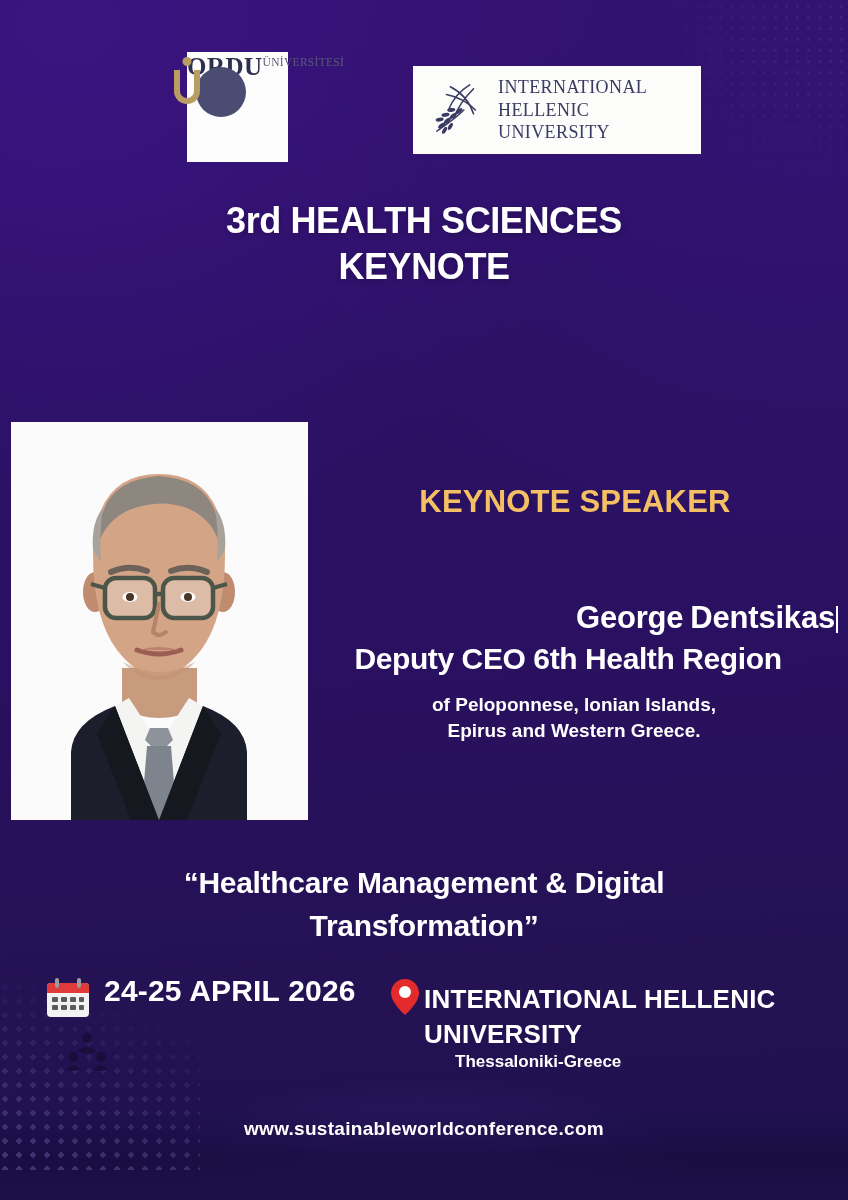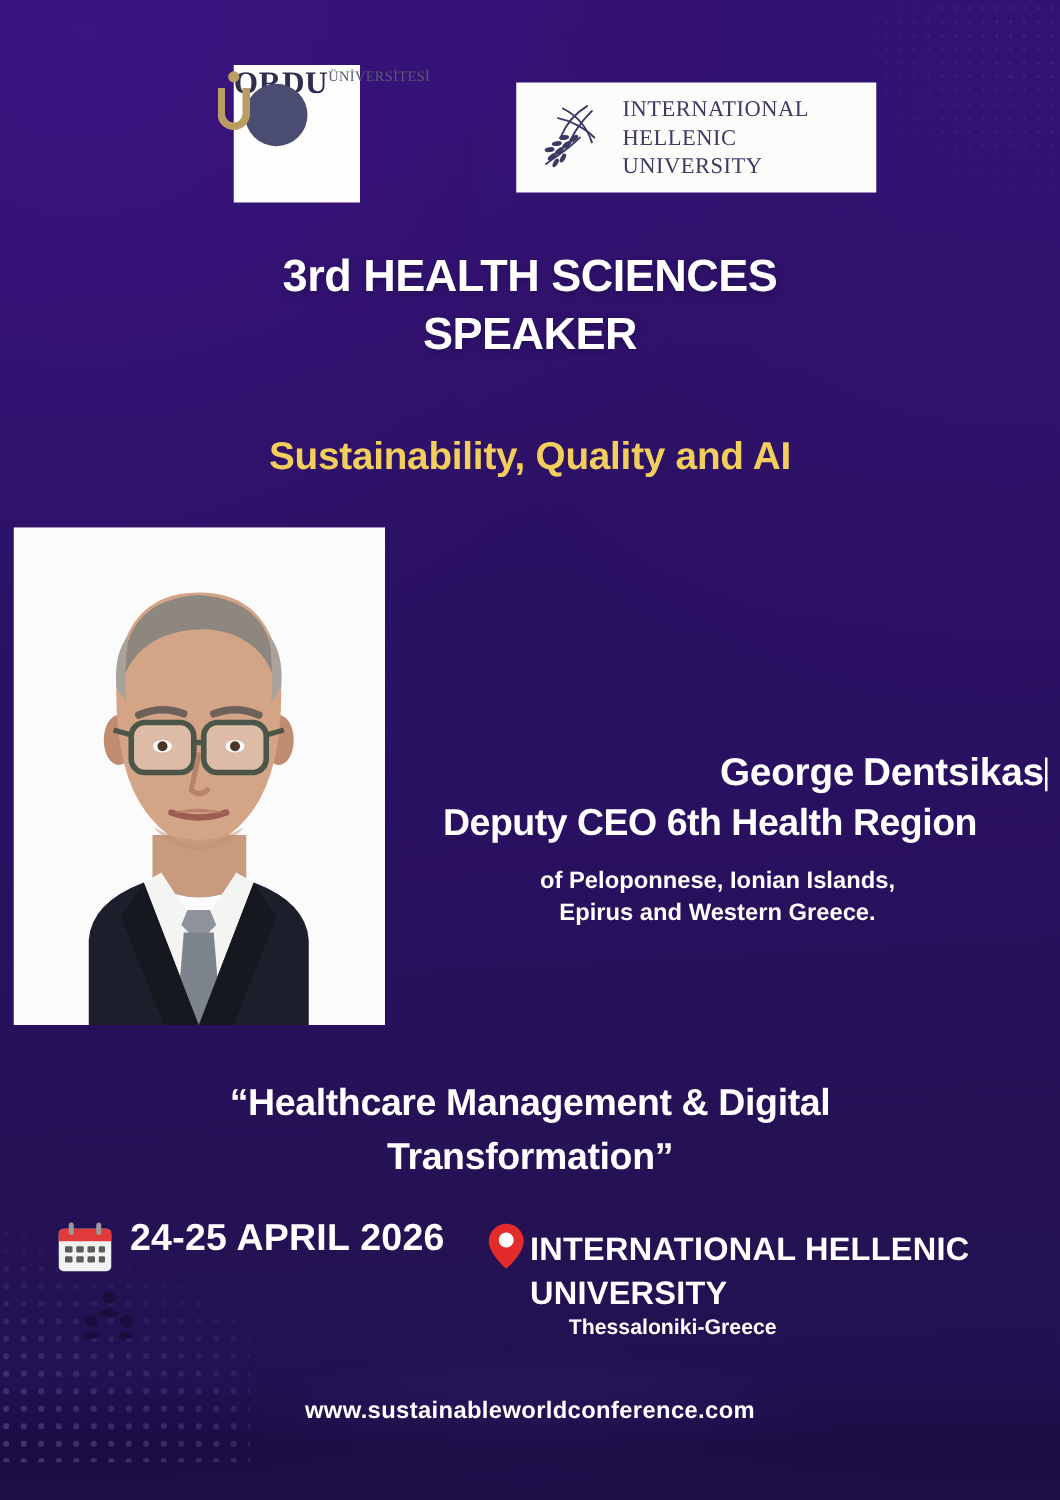--- a/index.html
+++ b/index.html
@@ -235,23 +235,22 @@
     </svg>
     <div class="ihu-text">
       <div>INTERNATIONAL</div>
       <div>HELLENIC</div>
       <div>UNIVERSITY</div>
     </div>
   </div>
 
   <div class="title">
     <div>3rd HEALTH SCIENCES</div>
-    <div>SPEAKER</div>
-  </div>
-  <div class="subtitle">Sustainability, Quality and AI</div>
+    <div>KEYNOTE</div>
+  </div>
 
   <div class="photo">
     <svg viewBox="0 0 297 398" preserveAspectRatio="xMidYMid slice">
       <rect width="297" height="398" fill="#fbfbfb"></rect>
 
       <path d="M111 246 L111 286 Q148 306 186 286 L186 246 Z" fill="#c89a7e"></path>
       <path d="M60 398 L60 330 Q62 300 104 284 L148 330 L192 284 Q234 300 236 330 L236 398 Z" fill="#1c1f2b"></path>
 
       <path d="M104 284 L148 398 L192 284 L178 276 L148 322 L118 276 Z" fill="#f4f4f2"></path>
 
@@ -288,20 +287,21 @@
 
       <path d="M148 182 L142 210 Q148 216 155 210" stroke="#b5846a" stroke-width="4" fill="none" stroke-linecap="round"></path>
 
       <path d="M126 228 Q148 236 170 228" stroke="#9c5d52" stroke-width="5" fill="none" stroke-linecap="round"></path>
       <path d="M128 228 Q148 222 168 228" fill="#bf8070"></path>
 
       <path d="M112 240 Q148 260 184 240 Q170 256 148 258 Q126 256 112 240 Z" fill="#c0906f" opacity="0.5"></path>
     </svg>
   </div>
 
+  <div class="keynote-label">KEYNOTE SPEAKER</div>
 
   <div class="speaker-name">
     <span class="given">George</span><span class="family">Dentsikas</span><span class="caret"></span>
   </div>
 
   <div class="speaker-role">Deputy CEO 6th Health Region</div>
 
   <div class="speaker-region">
     <div>of Peloponnese, Ionian Islands,</div>
     <div>Epirus and Western Greece.</div>

